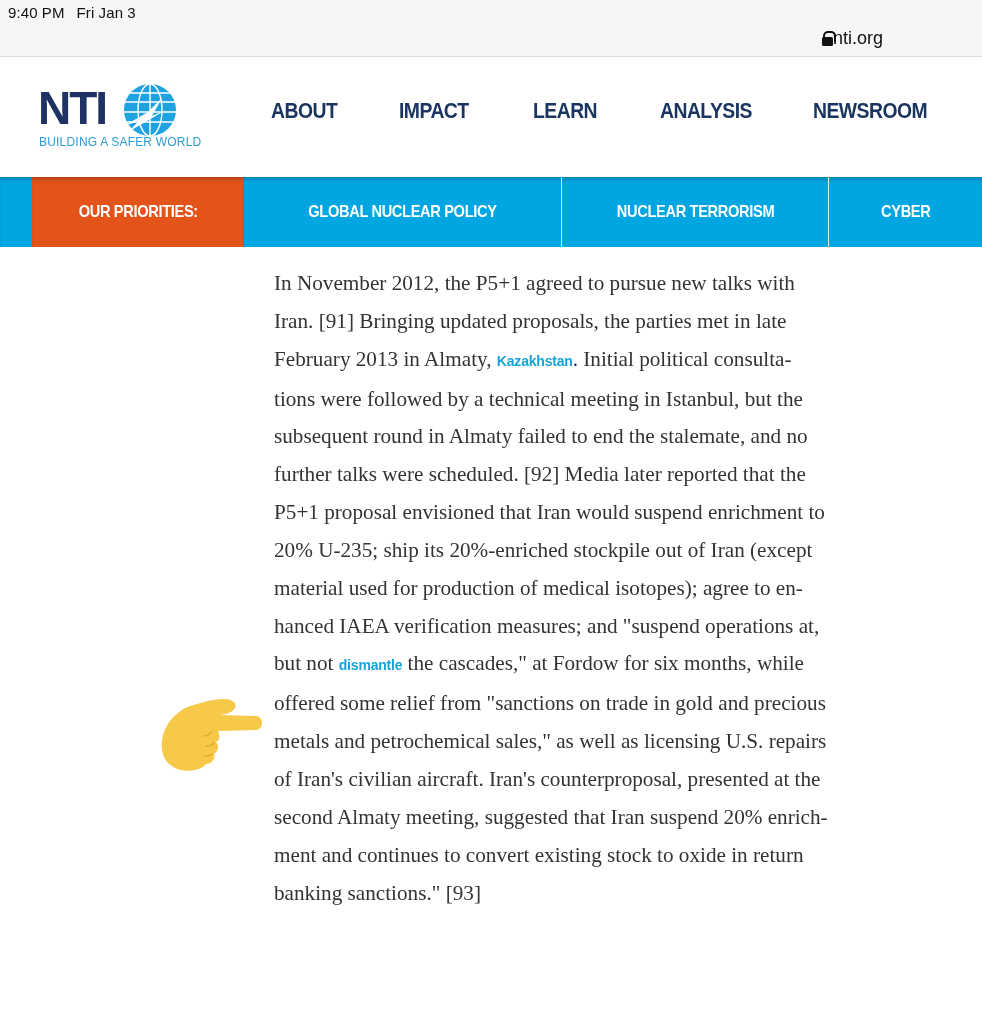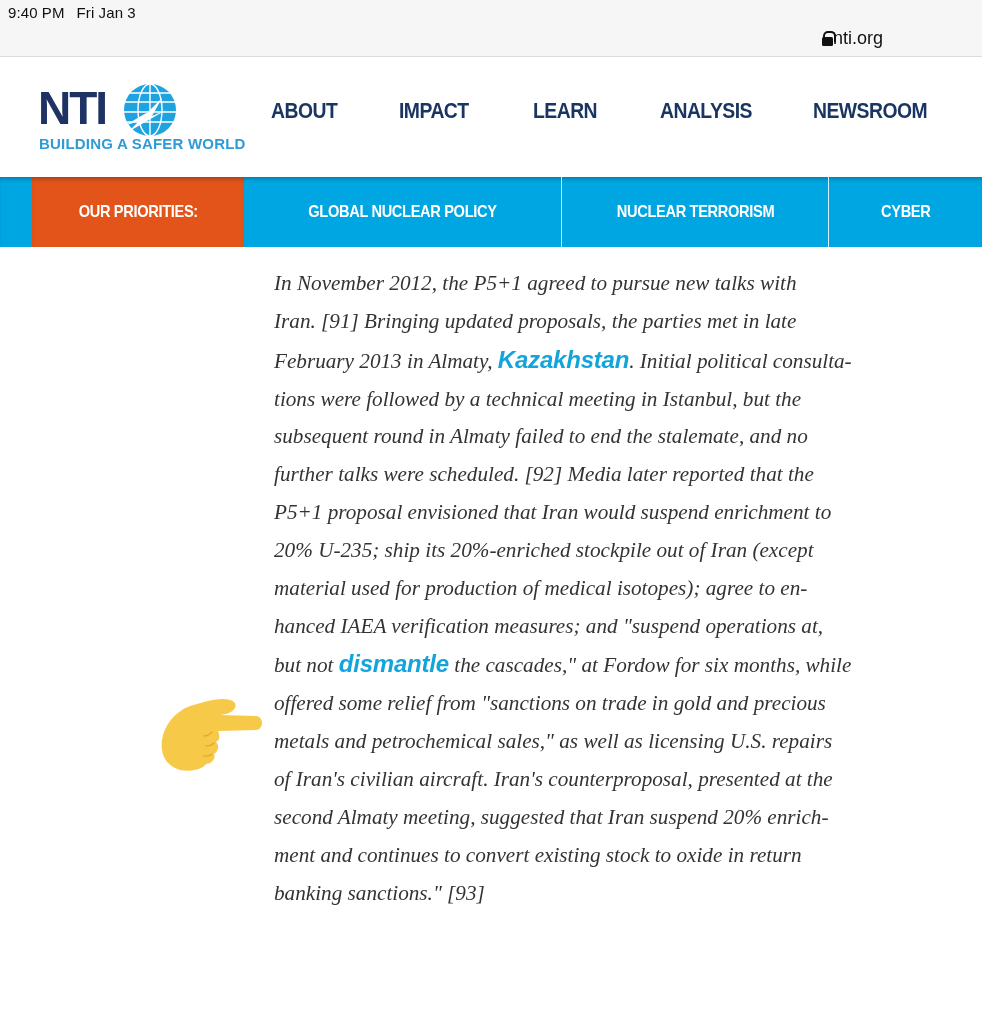--- a/index.html
+++ b/index.html
@@ -35,22 +35,22 @@
     position: absolute; left: 0; top: 58px; width: 982px; height: 118px; background: #fff;
   }
   .logo { position: absolute; left: 38px; top: 24px; width: 145px; height: 66px; }
   .logo-nti {
     position: absolute; left: 0; top: 2px; font-size: 46px; font-weight: 700;
     color: #1e3263; letter-spacing: -2px; font-family: "Liberation Sans", sans-serif;
     line-height: 48px;
   }
   .logo-globe { position: absolute; left: 84px; top: 0; width: 56px; height: 56px; }
   .logo-tagline {
-    position: absolute; left: 1px; top: 53px; font-size: 15px; color: #2f9bd6;
-    letter-spacing: 0.2px; white-space: nowrap; font-weight: 700;
+    position: absolute; left: 1px; top: 53px; font-size: 12px; color: #2f9bd6;
+    letter-spacing: 0.2px; white-space: nowrap; font-weight: 400;
   }
   .main-nav { position: absolute; top: 40px; left: 0; width: 828px; height: 30px; }
   .main-nav a {
     position: absolute; top: 0; font-size: 22px; font-weight: 700; color: #1a3561;
     text-decoration: none; letter-spacing: -0.6px; transform: scaleX(0.88); transform-origin: left;
     font-family: "Liberation Sans", sans-serif;
   }
 
   
   .priorities {
@@ -66,26 +66,25 @@
   }
   .priorities .cell span { display: inline-block; transform: scaleX(0.86); white-space: nowrap; }
   .cell-label { width: 219px; background: #e2541a; box-shadow: inset 0 4px 4px -2px rgba(0,0,0,0.25); }
   .cell-sep { border-left: 1.5px solid #d7eef8; }
 
   
   .article {
     position: absolute; left: 274px; top: 265px; width: 670px;
     font-family: "Liberation Serif", serif; font-size: 21.2px; line-height: 37.85px;
     color: #333333;
-    font-style: italic;
   }
   .article .line { display: block; white-space: nowrap; }
   .article a {
     color: #13a4dc; text-decoration: none; font-family: "Liberation Sans", sans-serif;
-    font-size: 24px; font-weight: 700; letter-spacing: -0.2px;
+    font-size: 14px; font-weight: 700; letter-spacing: -0.2px;
   }
 
   
   .hand { position: absolute; left: 160px; top: 696px; width: 104px; height: 76px; }
 </style>
 </head>
 <body>
 
 <div class="statusbar">
   <div class="status-time">

